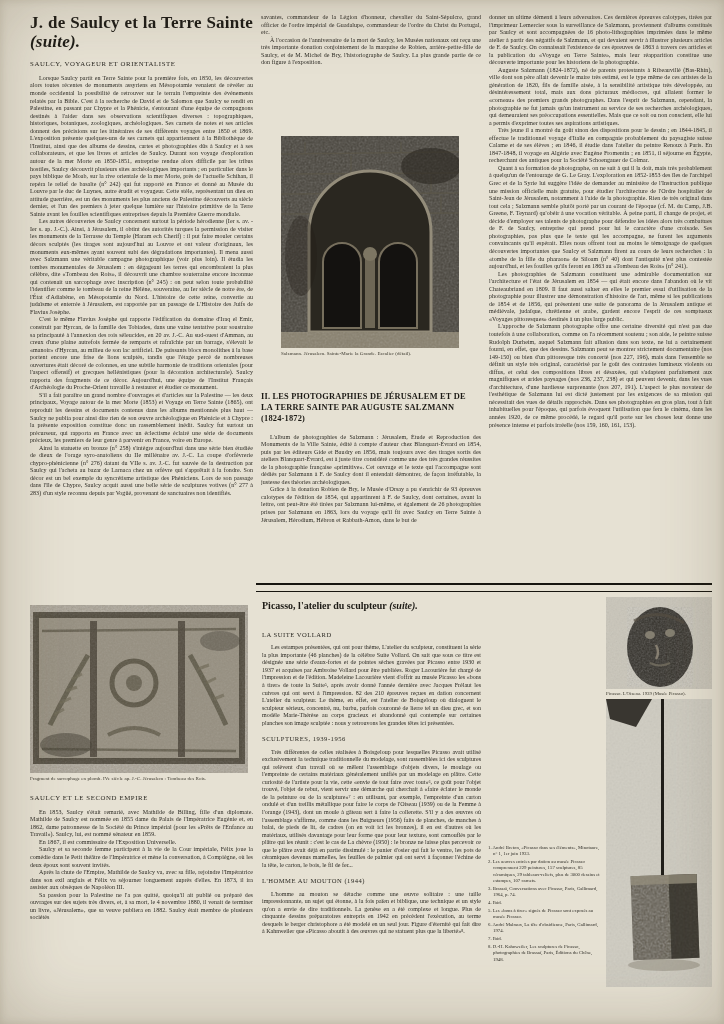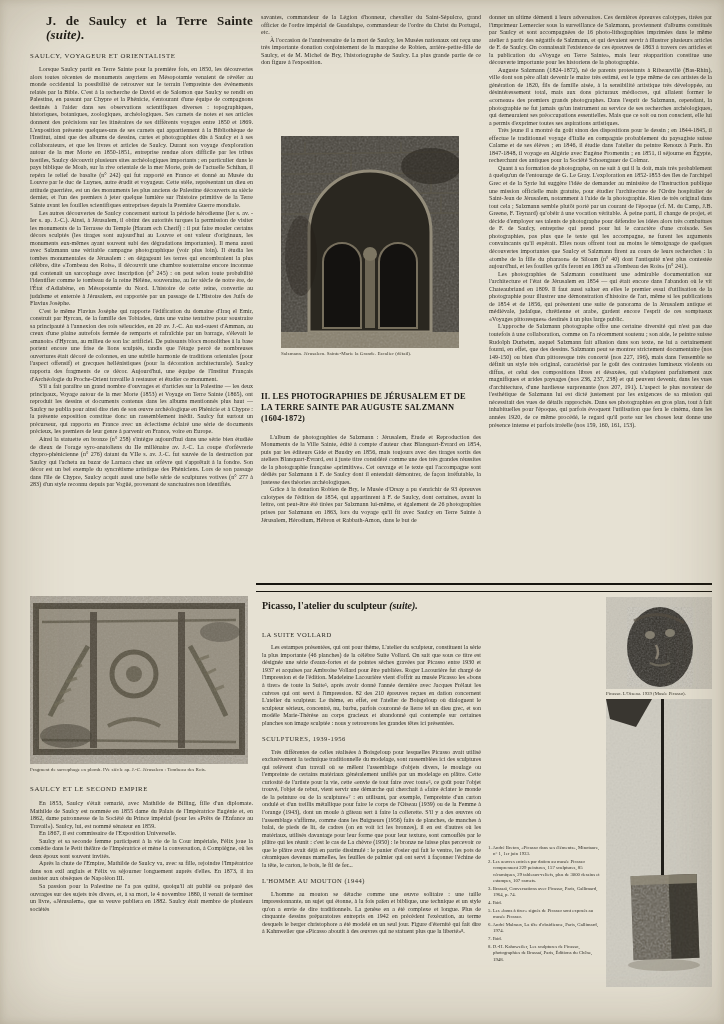--- a/index.html
+++ b/index.html
@@ -10,21 +10,21 @@
     color:#26241f;
   }
   body::after{
     content:"";position:absolute;inset:0;pointer-events:none;
     box-shadow:inset 0 0 70px rgba(88,76,52,.28), inset 0 0 8px rgba(88,76,52,.18);
   }
   .col{position:absolute;text-align:justify;font-size:6px;line-height:1.26;
        letter-spacing:.05px;color:#2b2923;}
   .col p{margin:0;text-indent:9px;}
   .col p.noind{text-indent:0;}
-  .h1{font-size:13px;font-weight:bold;color:#1d1b16;letter-spacing:.2px;margin:0 0 2px 16px;line-height:1.1;}
+  .h1{font-size:17px;font-weight:bold;color:#1d1b16;letter-spacing:.2px;margin:0 0 2px 0;line-height:1.1;}
   .it{font-style:italic;font-weight:bold;}
   .sub{font-size:6.8px;letter-spacing:.6px;margin:9px 0 6px 0;color:#2b2923;font-weight:normal;}
   .h2{font-size:8.4px;font-weight:bold;line-height:1.32;letter-spacing:.2px;color:#1d1b16;text-align:left;}
   .tb{overflow:hidden;}
   figure{margin:0;}
   .cap{font-size:5px;line-height:1.25;color:#3a372d;text-align:left;text-indent:0;margin-top:3px;}
   .photo{display:block;}
   
   .col1{left:30px;top:14px;width:223px;height:1000px;overflow:hidden;}
   .col2{left:261px;top:14px;width:220px;height:576px;overflow:hidden;}
@@ -133,21 +133,21 @@
       <path d="M98,192 v-66 a19,19 0 0 1 38,0 v66 z" fill="#141210" stroke="#776f5d" stroke-width="2"></path>
       <rect x="84" y="122" width="10" height="70" fill="#6e6756"></rect>
       <circle cx="89" cy="118" r="7" fill="#7d7663"></circle>
       <rect x="0" y="196" width="178" height="16" fill="#877f6c"></rect>
       <rect x="0" y="196" width="178" height="16" filter="url(#n2)" opacity="0.25"></rect>
       <ellipse cx="150" cy="30" rx="30" ry="18" fill="#211e18" opacity="0.5"></ellipse>
       <ellipse cx="20" cy="120" rx="16" ry="40" fill="#211e18" opacity="0.35"></ellipse>
     </svg>
     <figcaption class="cap">Salzmann. Jérusalem. Sainte-Marie la Grande. Escalier (détail).</figcaption>
   </figure>
-  <div class="h2 h2blk">II. LES PHOTOGRAPHIES DE JÉRUSALEM ET DE LA TERRE SAINTE PAR AUGUSTE SALZMANN (1604-1872)</div>
+  <div class="h2 h2blk">II. LES PHOTOGRAPHIES DE JÉRUSALEM ET DE LA TERRE SAINTE PAR AUGUSTE SALZMANN (1824-1872)</div>
   <div class="tb tb-mid">
     <p>L'album de photographies de Salzmann : Jérusalem, Étude et Reproduction des Monuments de la Ville Sainte, édité à compte d'auteur chez Blanquart-Évrard en 1854, puis par les éditeurs Gide et Baudry en 1856, mais toujours avec des tirages sortis des ateliers Blanquart-Évrard, est à juste titre considéré comme une des très grandes réussites de la photographie française «primitive». Cet ouvrage et le texte qui l'accompagne sont dédiés par Salzmann à F. de Saulcy dont il entendait démontrer, de façon irréfutable, la justesse des théories archéologiques.</p>
     <p>Grâce à la donation Robien de Bry, le Musée d'Orsay a pu s'enrichir de 93 épreuves calotypes de l'édition de 1854, qui appartinrent à F. de Saulcy, dont certaines, avant la lettre, ont peut-être été tirées par Salzmann lui-même, et également de 26 photographies prises par Salzmann en 1863, lors du voyage qu'il fit avec Saulcy en Terre Sainte à Jérusalem, Hérodium, Hébron et Rabbath-Amon, dans le but de</p>
   </div>
 </div>
 
 <div class="col col3">
   <p class="noind">donner un ultime démenti à leurs adversaires. Ces dernières épreuves calotypes, tirées par l'imprimeur Lemercier sous la surveillance de Salzmann, proviennent d'albums constitués par Saulcy et sont accompagnées de 16 photo-lithographies imprimées dans le même atelier à partir des négatifs de Salzmann, et qui devaient servir à illustrer plusieurs articles de F. de Saulcy. On connaissait l'existence de ces épreuves de 1863 à travers ces articles et la publication du «Voyage en Terre Sainte», mais leur réapparition constitue une découverte importante pour les historiens de la photographie.</p>
   <p>Auguste Salzmann (1824-1872), né de parents protestants à Ribeauvillé (Bas-Rhin), ville dont son père allait devenir le maire très estimé, est le type même de ces artistes de la génération de 1820, fils de famille aisée, à la sensibilité artistique très développée, au désintéressement total, mais aux dons picturaux médiocres, qui allaient former le «corneau» des premiers grands photographes. Dans l'esprit de Salzmann, cependant, la photographie ne fut jamais qu'un instrument au service de ses recherches archéologiques, qui demeuraient ses préoccupations essentielles. Mais que ce soit ou non conscient, elle lui a permis d'exprimer toutes ses aspirations artistiques.</p>
   <p>Très jeune il a montré du goût sinon des dispositions pour le dessin ; en 1844-1845, il effectue le traditionnel voyage d'Italie en compagnie probablement du paysagiste suisse Calame et de ses élèves ; en 1846, il étudie dans l'atelier du peintre Renoux à Paris. En 1847-1848, il voyage en Algérie avec Eugène Fromentin ; en 1851, il séjourne en Égypte, recherchant des antiques pour la Société Schoengauer de Colmar.</p>

